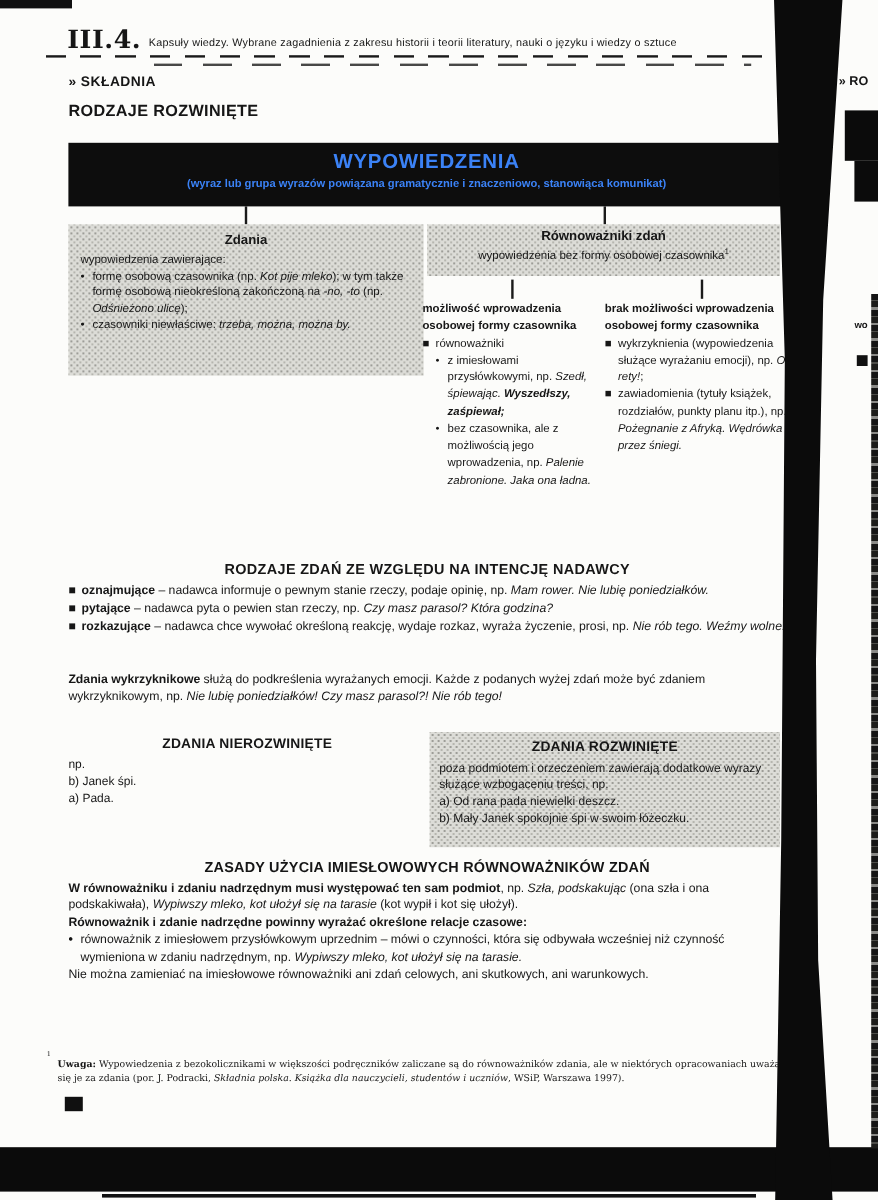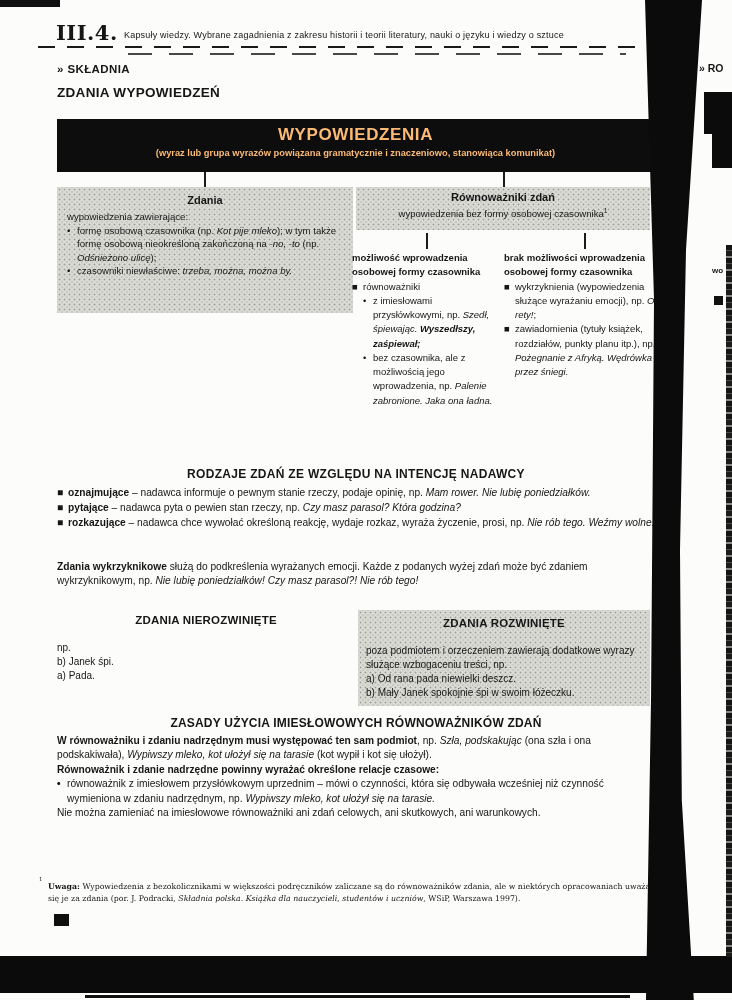--- a/index.html
+++ b/index.html
@@ -20,21 +20,21 @@
   #chapter-num{left:56px;top:20px;font-family:"DejaVu Serif",serif;font-weight:bold;font-size:21px;letter-spacing:.5px}
   #chapter-caption{left:124px;top:30px;width:528px;font-size:9px;letter-spacing:.2px}
   .dashed-rule{height:2px;background:repeating-linear-gradient(90deg,#1a1a1a 0 17px,transparent 17px 29px)}
   #rule1{left:38px;top:46px;width:616px}
   #rule2{left:128px;top:53px;width:498px;opacity:.8;background:repeating-linear-gradient(90deg,#1a1a1a 0 24px,transparent 24px 41px)}
 
   #section-label{left:57px;top:63px;font-size:11.5px;font-weight:bold;letter-spacing:.4px}
   #page-title{left:57px;top:85px;font-size:13.5px;font-weight:bold;letter-spacing:.3px}
 
   
-  #root-box{left:57px;top:119px;width:597px;height:53px;background:#0d0d0d;color:#fdba74}
+  #root-box{left:57px;top:119px;width:597px;height:53px;background:#0d0d0d;color:#3b82f6}
   #root-title{padding-top:6px;font-size:17px;font-weight:bold;letter-spacing:.6px}
   #root-subtitle{padding-top:3px;font-size:9.3px;font-weight:bold}
   .vline{position:absolute;width:2px;background:#1a1a1a}
   #conn-a{left:204px;top:172px;height:15px}
   #conn-b{left:503px;top:172px;height:15px}
   #conn-c{left:426px;top:233px;height:16px}
   #conn-d{left:584px;top:233px;height:16px}
 
   .shade{
     background-color:#dcdcd7;
@@ -59,21 +59,21 @@
   .subcol .sub-heading{font-weight:bold}
   .subcol .inner{margin-left:11px}
 
   
   #intencja-title{left:57px;top:467px;width:598px;font-size:12px;font-weight:bold;letter-spacing:.3px}
   #intencja-list{left:57px;top:486px;width:601px;font-size:10.2px;line-height:1.38}
   #intencja-list .li{margin-bottom:1px}
   #wykrzyknikowe{left:57px;top:560px;width:601px;font-size:10.2px;line-height:1.42}
 
   
-  .col-title{font-size:11.5px;font-weight:bold;letter-spacing:.2px;margin-bottom:13px}
+  .col-title{font-size:11.5px;font-weight:bold;letter-spacing:.2px;margin-bottom:3px}
   #col-nieroz{left:57px;top:612px;width:298px;font-size:10px;line-height:1.4}
   #col-roz{left:358px;top:610px;width:276px;height:86px;padding:5px 8px;font-size:10px;line-height:1.4}
 
   
   #zasady-title{left:57px;top:716px;width:598px;font-size:12px;font-weight:bold;letter-spacing:.2px}
   #zasady-body{left:57px;top:734px;width:601px;font-size:10.2px;line-height:1.42}
 
   
   #footnote{left:40px;top:881px;width:618px;font-size:7.8px;line-height:1.55;font-family:"DejaVu Serif",serif}
   #footnote .fn-marker{position:absolute;left:-1px;top:-2px}
@@ -97,21 +97,21 @@
 </head>
 <body>
 
 <div class="abs" id="corner-mark"></div>
 <div class="abs" id="chapter-num">III.4.</div>
 <div class="abs" id="chapter-caption">Kapsuły wiedzy. Wybrane zagadnienia z zakresu historii i teorii literatury, nauki o języku i wiedzy o sztuce</div>
 <div class="abs dashed-rule" id="rule1"></div>
 <div class="abs dashed-rule" id="rule2"></div>
 
 <div class="abs" id="section-label">» SKŁADNIA</div>
-<div class="abs" id="page-title">ZDANIA WYPOWIEDZEŃ</div>
+<div class="abs" id="page-title">RODZAJE ROZWINIĘTE</div>
 
 <div class="abs center" id="root-box">
   <div id="root-title">WYPOWIEDZENIA</div>
   <div id="root-subtitle">(wyraz lub grupa wyrazów powiązana gramatycznie i znaczeniowo, stanowiąca komunikat)</div>
 </div>
 <div class="vline" id="conn-a"></div>
 <div class="vline" id="conn-b"></div>
 
 <div class="abs shade" id="zdania-box">
   <div class="box-title center">Zdania</div>

